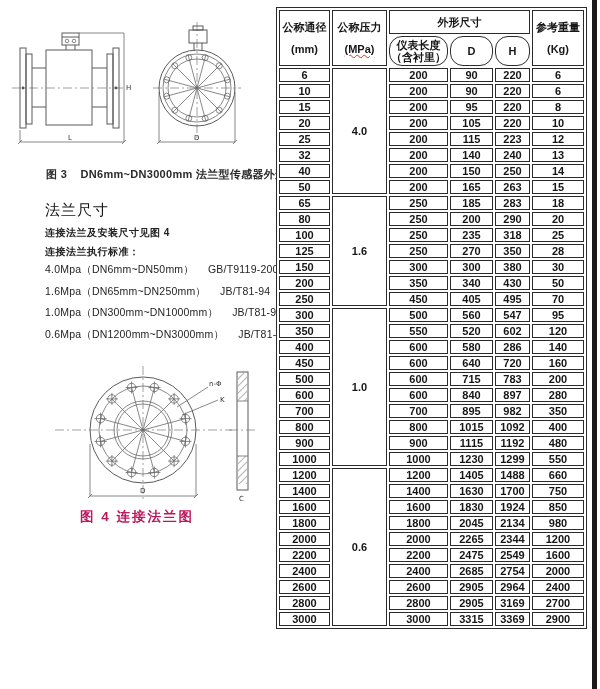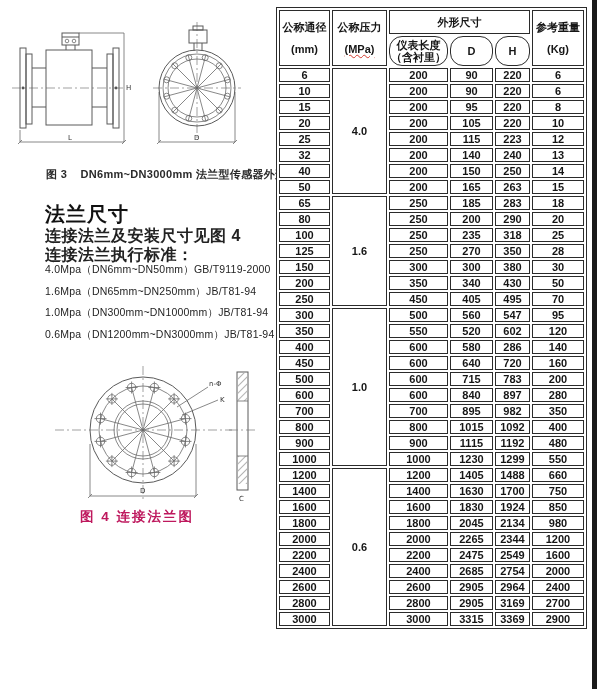--- a/index.html
+++ b/index.html
@@ -15,34 +15,34 @@
 
   
   .fig-caption {
     font-size: 11px;
     font-weight: 600;
     color: #2a2a2a;
     letter-spacing: 0.3px;
     white-space: pre;
   }
   .section-heading {
-    font-size: 20px;
-    font-weight: 700;
+    font-size: 15px;
+    font-weight: 400;
     color: #111;
     letter-spacing: 1px;
   }
   .body-line {
-    font-size: 16px;
+    font-size: 10px;
     font-weight: 600;
     color: #222;
     letter-spacing: 0.5px;
   }
   .std-row {
     display: flex;
-    gap: 0;
+    gap: 14px;
     align-items: baseline;
     height: 21.5px;
   }
   .std-spec { font-size: 10.5px; font-weight: 500; color: #242424; letter-spacing: 0.2px; }
   .std-code { font-size: 10.5px; font-weight: 500; color: #242424; letter-spacing: 0.2px; }
   .fig4-caption {
     font-size: 13.5px;
     font-weight: 700;
     color: #be185d;
     letter-spacing: 2px;

